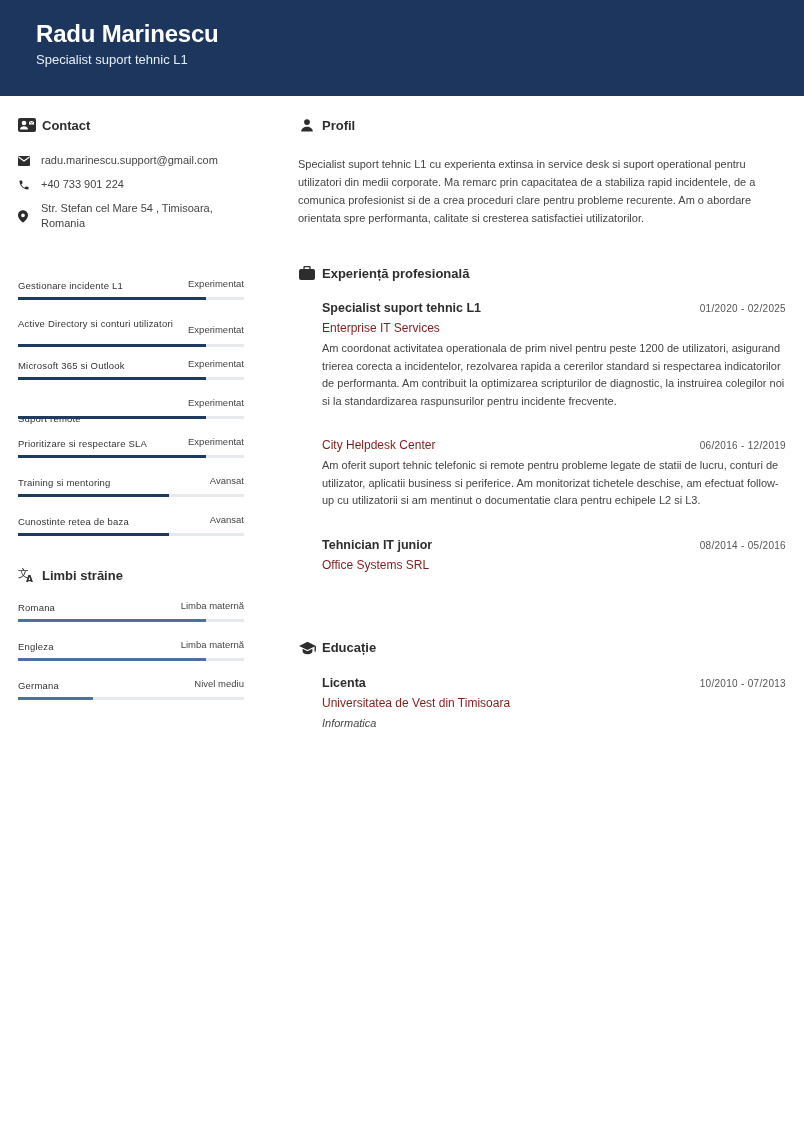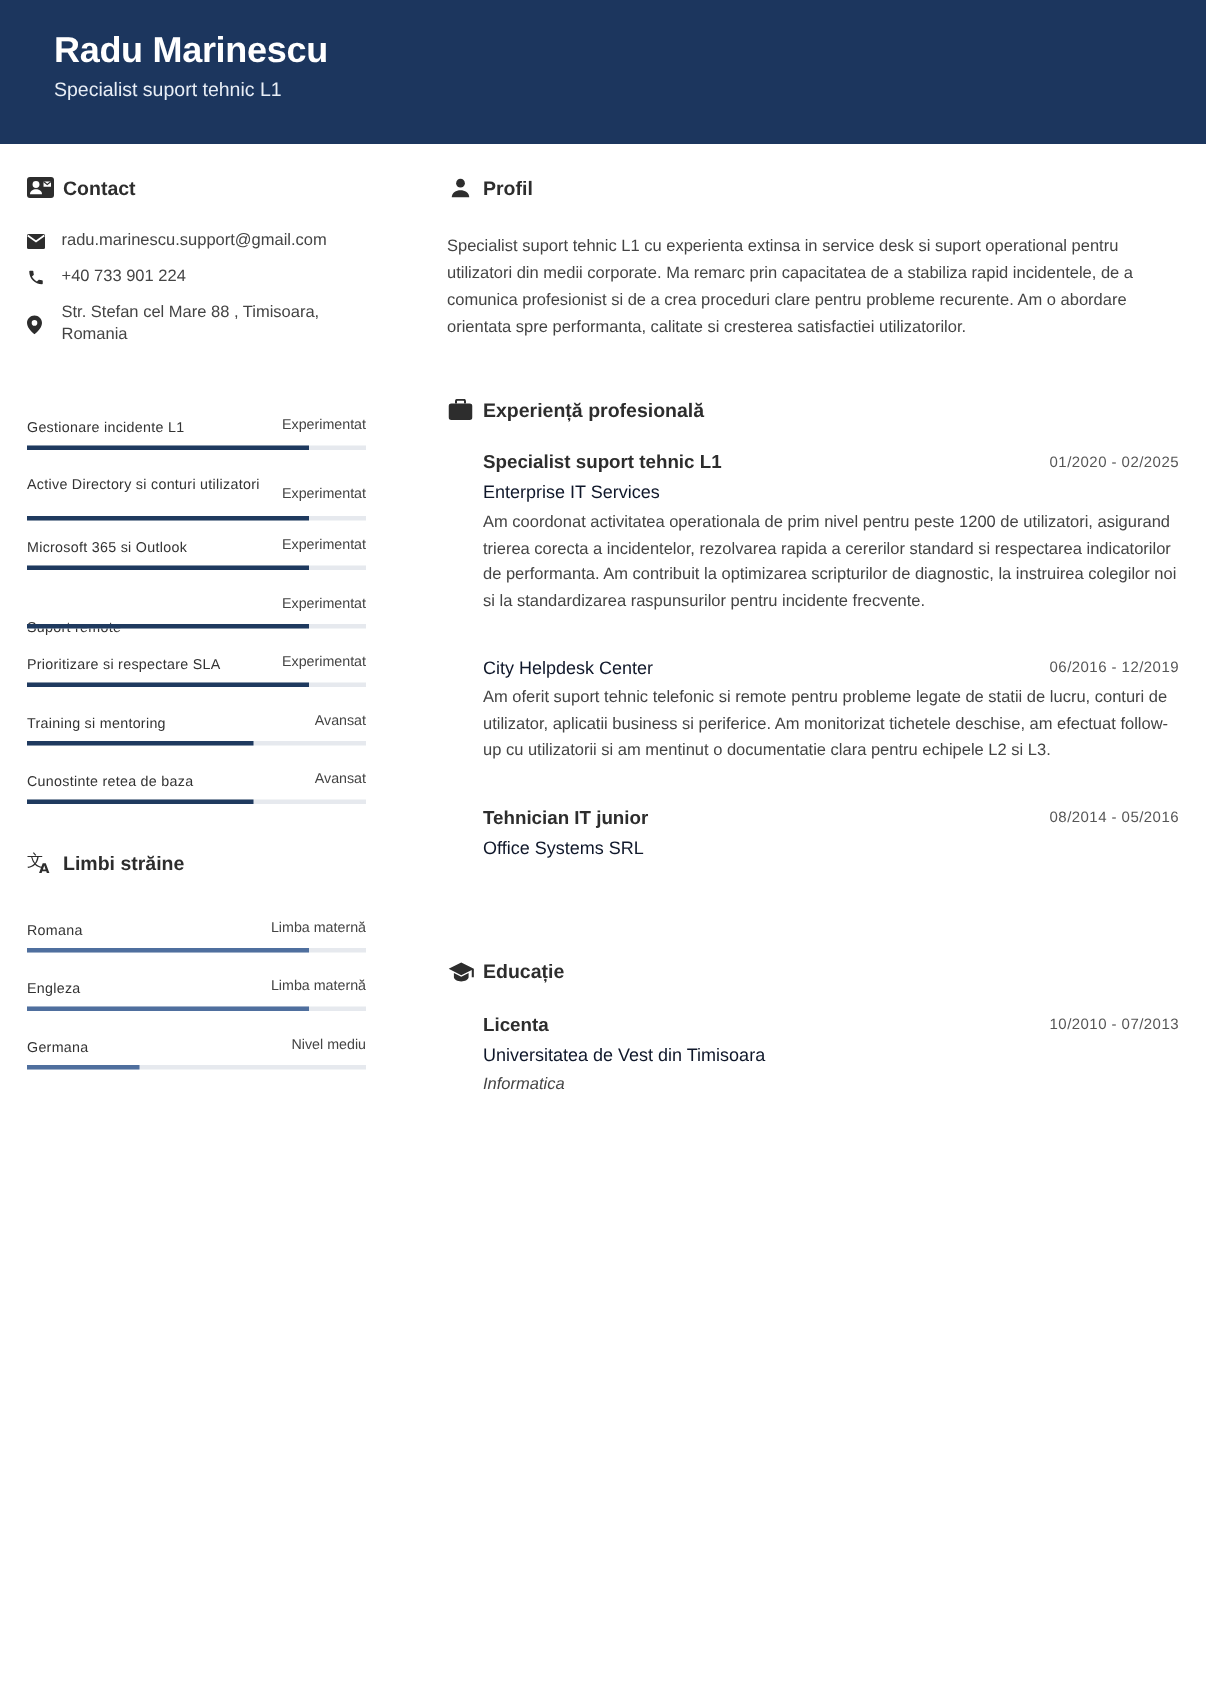--- a/index.html
+++ b/index.html
@@ -24,21 +24,21 @@
   .skill .lv { position: absolute; right: 0; font-size: 9.5px; color: #444; }
   .skill .bar { position: absolute; left: 0; width: 226px; height: 3px; background: #e6e9ee; }
   .skill .fill { height: 3px; background: #1f3a5f; }
   .lang .fill { background: #4f6f9e; }
 
   .profile-text { font-size: 11px; color: #444; line-height: 18px; margin-top: 20px; }
 
   .job { position: relative; padding-left: 24px; }
   .job .jt { font-size: 12.5px; font-weight: bold; color: #2d2d2d; }
   .job .dt { position: absolute; right: 0; top: 2px; font-size: 10px; color: #555; letter-spacing: 0.3px; }
-  .job .co { font-size: 12px; color: #0f172a; margin-top: 6px; }
+  .job .co { font-size: 12px; color: #7f1d1d; margin-top: 6px; }
   .job .ds { font-size: 11px; color: #444; line-height: 17.5px; margin-top: 5px; }
   .edu .it { font-size: 11px; color: #444; font-style: italic; margin-top: 7px; }
 </style>
 </head>
 <body>
 
 <div class="header">
   <div class="name">Radu Marinescu</div>
   <div class="title">Specialist suport tehnic L1</div>
 </div>
@@ -75,21 +75,21 @@
             </svg>
         </span>
         <span>+40 733 901 224</span>
       </div>
       <div class="contact-item">
         <span class="ico" style="height:30px;">
           <svg width="10" height="13" viewBox="0 0 24 30">
               <path d="M12 0C5.4 0 0 5.4 0 12c0 9 12 18 12 18s12-9 12-18C24 5.4 18.6 0 12 0zm0 16.5a4.5 4.5 0 110-9 4.5 4.5 0 010 9z" fill="#2d2d2d"></path>
             </svg>
         </span>
-        <span style="width:200px;">Str. Stefan cel Mare 88 , Timisoara, Romania</span>
+        <span style="width:200px;">Str. Stefan cel Mare 54 , Timisoara, Romania</span>
       </div>
     </div>
   </div>
 
   <div style="margin-top:36px;">
     <div style="margin-top:12px;">
       <div class="skill">
         <span class="nm" style="top:11px;">Gestionare incidente L1</span>
         <span class="lv" style="top:11px;">Experimentat</span>
         <div class="bar" style="top:30px;">
@@ -144,21 +144,21 @@
   <div style="margin-top:16px;">
     <div class="sec-head">
       <span class="ico">
         <svg width="18" height="16" viewBox="0 0 18 16">
             <text x="0" y="10" font-size="11" font-family="DejaVu Sans, sans-serif" fill="#2d2d2d">文</text>
             <text x="8" y="15" font-size="9" font-weight="bold" font-family="DejaVu Sans, sans-serif" fill="#2d2d2d">A</text>
           </svg>
       </span>
       <span class="lbl">Limbi străine</span>
     </div>
-    <div style="margin-top:24px;" class="lang">
+    <div style="margin-top:11px;" class="lang">
       <div class="skill">
         <span class="nm" style="top:4px;">Romana</span>
         <span class="lv" style="top:4px;">Limba maternă</span>
         <div class="bar" style="top:23px;">
             <div class="fill" style="width:83%;"></div>
           </div>
       </div>
       <div class="skill">
         <span class="nm" style="top:4px;">Engleza</span>
         <span class="lv" style="top:4px;">Limba maternă</span>

